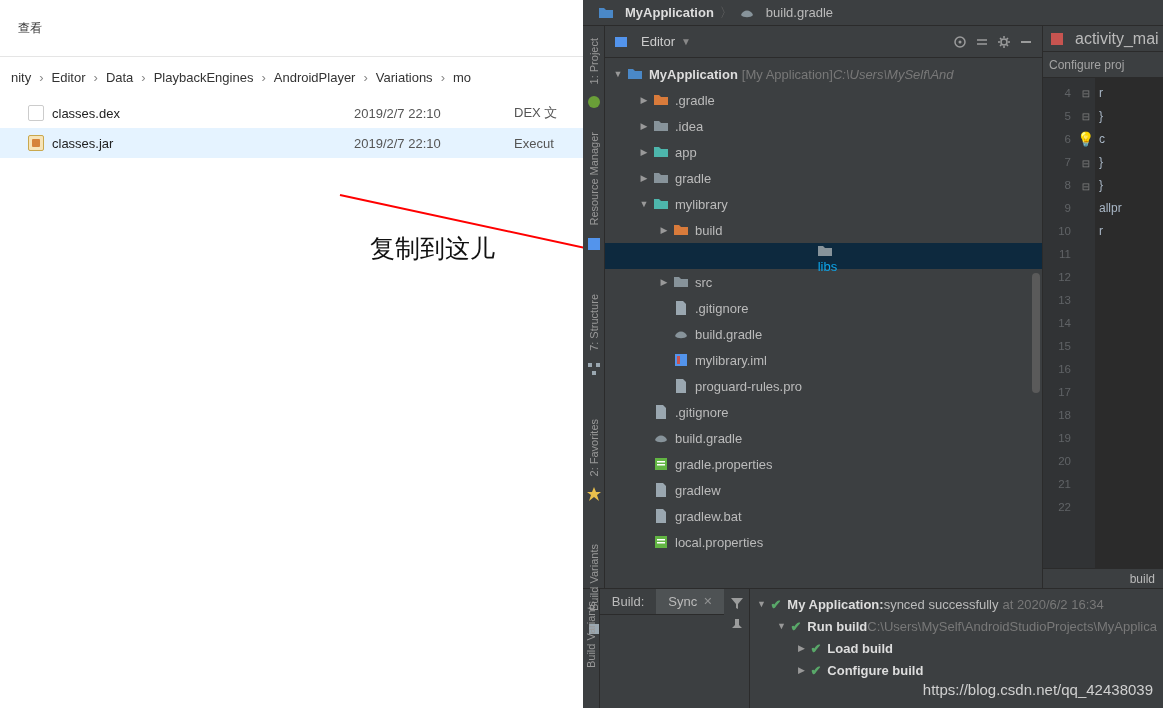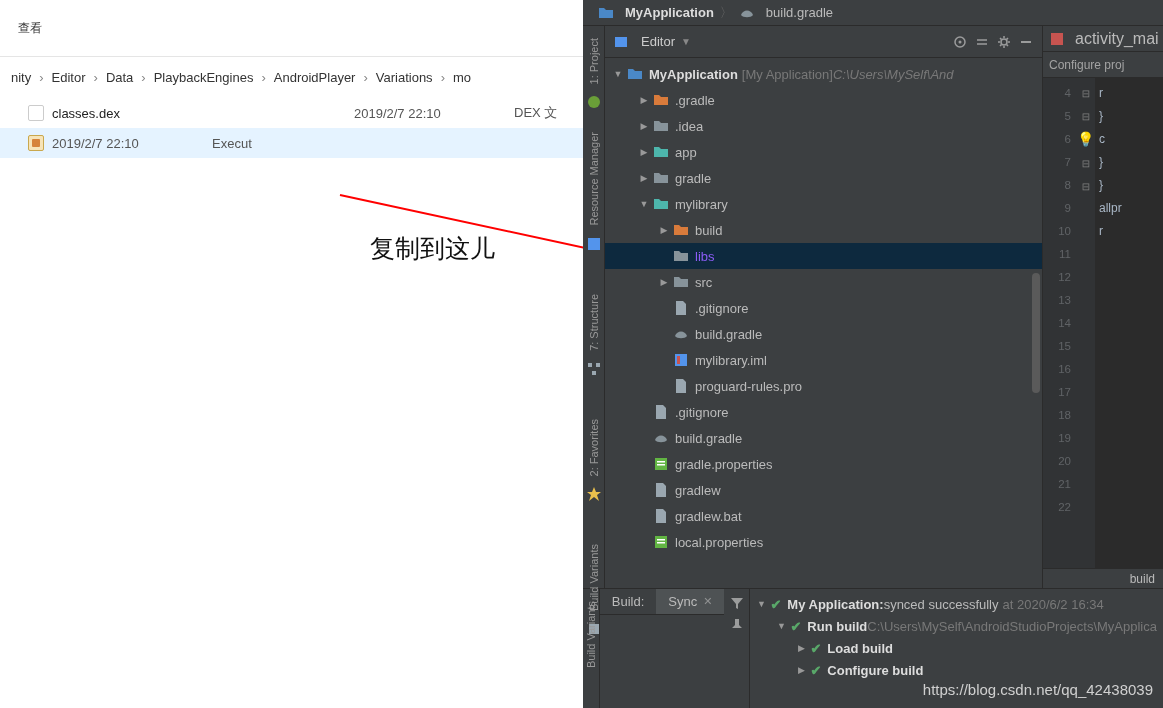--- a/index.html
+++ b/index.html
@@ -41,21 +41,21 @@
   .rail-sec { display:flex; flex-direction:column; align-items:center; gap:2px; }
   .rail-icn { width:16px; height:16px; }
 
   .proj-panel { width:438px; background:#3c3f41; display:flex; flex-direction:column; border-right:1px solid #2b2b2b; }
   .proj-header { height:32px; display:flex; align-items:center; padding:0 8px; gap:6px; border-bottom:1px solid #2b2b2b; }
   .proj-header .title { color:#ccc; font-size:13px; }
   .proj-header .spacer { flex:1; }
   .hicon { width:16px; height:16px; cursor:pointer; opacity:.75; }
   .tree { flex:1; overflow:auto; padding:3px 0; position:relative; }
   .tree-row { display:flex; align-items:center; height:26px; padding-left:8px; font-size:13px; color:#bbb; cursor:pointer; white-space:nowrap; }
-  .tree-row.sel { background:#0d293e; color:#8b5cf6; }
+  .tree-row.sel { background:#0d293e; color:#0ea5e9;flex-direction:column; }
   .indent { display:inline-block; }
   .tri { width:10px; text-align:center; font-size:9px; color:#999; margin-right:4px; display:inline-block; }
   .nicon { width:16px; height:16px; margin-right:6px; flex-shrink:0; }
   .fold-blue{ fill:#4a88c7; }
   .fold-orange{ fill:#d97b3b; }
   .fold-gray{ fill:#87939a; }
   .fold-teal{ fill:#4db6ac; }
   .file-gray{ fill:#9aa7b0; }
   .root-path{ color:#787878; margin-left:0;font-style:italic; }
   .root-hint{ color:#787878; margin-left:4px; }
@@ -114,20 +114,21 @@
     </div>
   <div class="exp-rows" id="exp-rows">
       <div class="exp-row">
         <span class="ficon dex"></span>
     <span class="cell-name">classes.dex</span>
     <span class="cell-date">2019/2/7 22:10</span>
     <span class="cell-type">DEX 文</span>
       </div>
       <div class="exp-row sel">
         <span class="ficon jar"></span>
+    <span class="cell-name">classes.jar</span>
     <span class="cell-date">2019/2/7 22:10</span>
     <span class="cell-type">Execut</span>
       </div>
     </div>
 </div>
 
 <div class="annotation-text">复制到这儿</div>
 <svg class="arrow" width="340" height="140">
   <defs>
       <marker id="ah" markerWidth="10" markerHeight="8" refX="9" refY="4" orient="auto">

